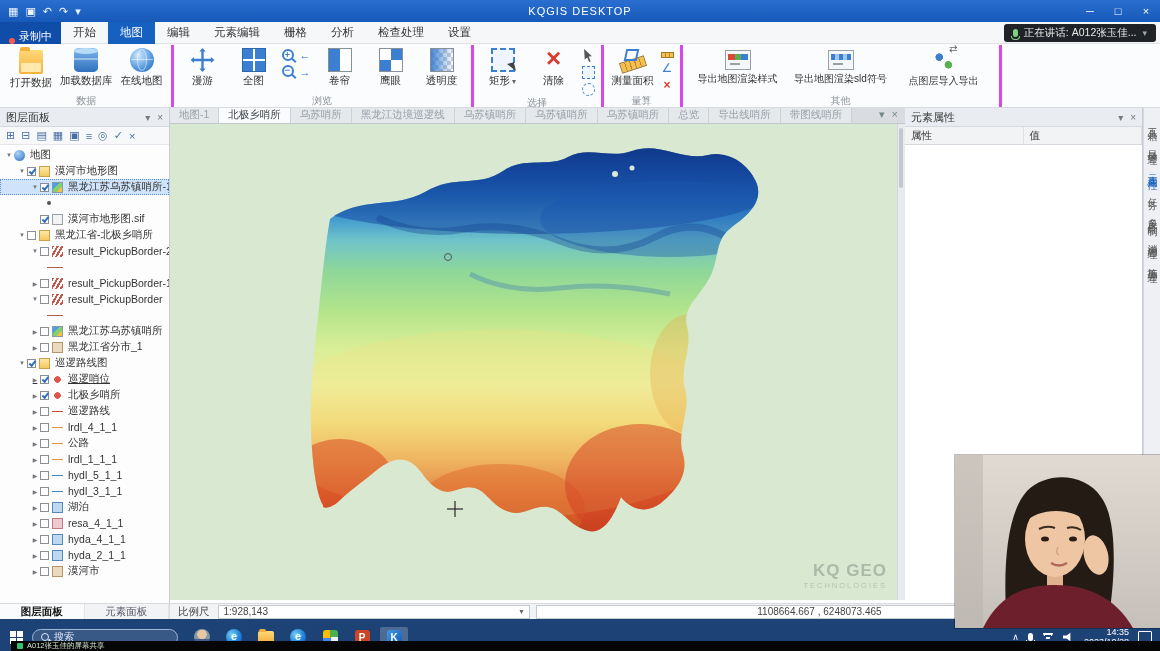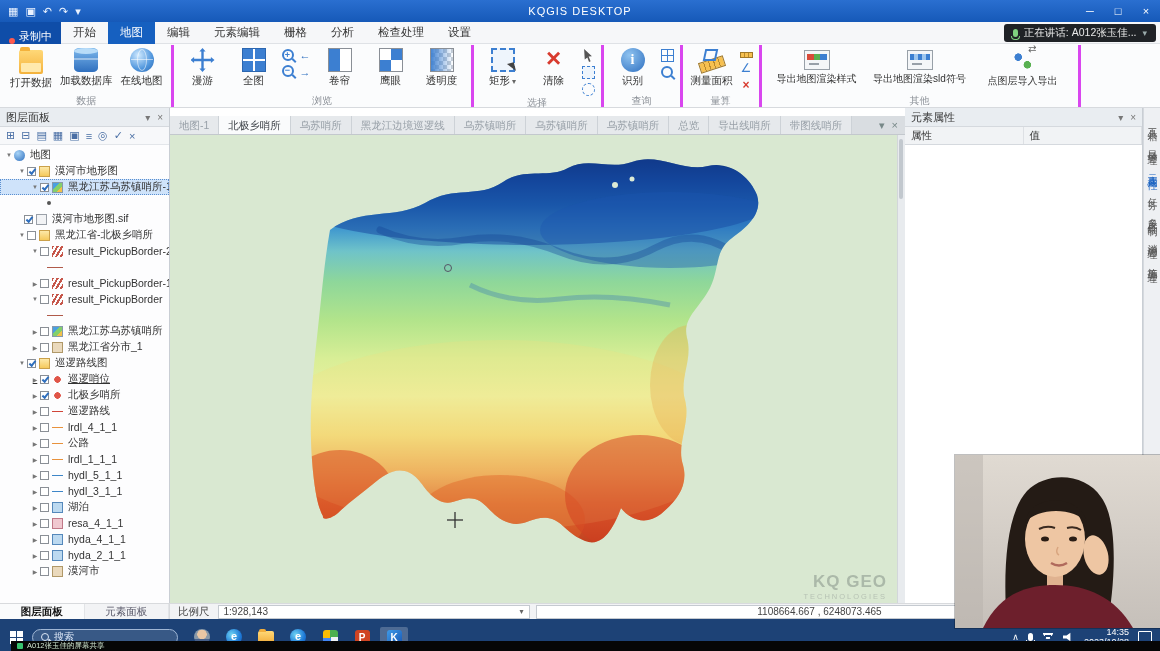--- a/index.html
+++ b/index.html
@@ -116,21 +116,21 @@
 .zigzag-line-icon{background:repeating-linear-gradient(120deg,#c6564a 0 2px,transparent 2px 4px)}
 .point-red-icon{background:radial-gradient(circle,#e05548 3px,transparent 3.5px)}
 .line-red-icon{background:linear-gradient(transparent 45%,#d04438 45% 55%,transparent 55%)}
 .line-orange-icon{background:linear-gradient(transparent 45%,#e8923c 45% 55%,transparent 55%)}
 .line-blue-icon{background:linear-gradient(transparent 45%,#3e86c8 45% 55%,transparent 55%)}
 .poly-blue-icon{background:#bcd9f0;border:1px solid #5588bb}
 .poly-pink-icon{background:#f0c8d0;border:1px solid #c07888}
 .poly-tan-icon{background:#ead9bc;border:1px solid #b09868}
 
 
-.map-area{position:absolute;left:170px;top:116px;width:735px;height:495px;display:flex;flex-direction:column;box-sizing:border-box;z-index:4}
+.map-area{position:absolute;left:170px;top:105px;width:735px;height:495px;display:flex;flex-direction:column;box-sizing:border-box;z-index:4}
 .map-tabs{height:18px;background:#d9dde1;display:flex;align-items:center;border-bottom:1px solid #c3c8cd;flex:none}
 .mtab2{padding:0 9px;height:18px;line-height:18px;font-size:10.5px;color:#98a0a8;background:#e6e9ec;border-right:1px solid #cdd2d7;white-space:nowrap}
 .mtab2.active{background:#fafbfc;color:#3a3f45}
 .map-tab-actions{margin-left:auto;display:flex;gap:7px;padding:0 7px;color:#788}
 .map-canvas{flex:1;position:relative;background:#d9e8d1;overflow:hidden}
 .map-scroll{position:absolute;right:0;top:0;bottom:0;width:7px;background:#e8ebee;border-left:1px solid #d2d6da}
 .map-scroll::before{content:"";position:absolute;top:4px;left:1px;width:4px;height:60px;background:#c2c8ce;border-radius:3px}
 .watermark{position:absolute;right:18px;bottom:10px;text-align:right;color:#a7b4a5;opacity:.9}
 .wm1{font-size:17px;font-weight:bold;letter-spacing:1px}
 .wm2{font-size:7.5px;letter-spacing:2px;color:#b2bdb0}
@@ -306,33 +306,20 @@
             <span class="mini i-pointer-select-icon"></span>
             <span class="mini i-polygon-select-icon"></span>
             <span class="mini i-circle-select-icon"></span>
           </div>
         </div>
         <div class="rglabel">选择</div>
       </div>
       <div class="rgroup">
         <div class="ritems">
           <div class="rbig">
-            <span class="ricon i-identify-icon"></span>
-            <span class="rlabel">识别</span>
-          </div>
-          <div class="minicol">
-            <span class="mini i-attribute-query-icon"></span>
-            <span class="mini i-spatial-query-icon"></span>
-          </div>
-        </div>
-        <div class="rglabel">查询</div>
-      </div>
-      <div class="rgroup">
-        <div class="ritems">
-          <div class="rbig">
             <span class="ricon i-measure-area-icon"></span>
             <span class="rlabel">测量面积</span>
           </div>
           <div class="minicol">
             <span class="mini i-measure-length-icon"></span>
             <span class="mini i-measure-angle-icon"></span>
             <span class="mini i-measure-clear-icon"></span>
           </div>
         </div>
         <div class="rglabel">量算</div>
@@ -390,21 +377,21 @@
       </div>
       <div class="trow sel" style="padding-left: 30px;">
         <span class="exp">▼</span>
         <span class="cb on"></span>
         <span class="ticon raster-layer-icon"></span>
         <span class="tlabel">黑龙江苏乌苏镇哨所-1 (*)</span>
       </div>
       <div class="trow" style="padding-left: 43px;">
         <span class="leg-dot"></span>
       </div>
-      <div class="trow" style="padding-left: 14px;">
+      <div class="trow" style="padding-left: 30px;">
         <span class="exp"></span>
         <span class="cb on"></span>
         <span class="ticon file-layer-icon"></span>
         <span class="tlabel">漠河市地形图.sif</span>
       </div>
       <div class="trow" style="padding-left: 17px;">
         <span class="exp">▼</span>
         <span class="cb"></span>
         <span class="ticon layer-group-icon"></span>
         <span class="tlabel">黑龙江省-北极乡哨所</span>

